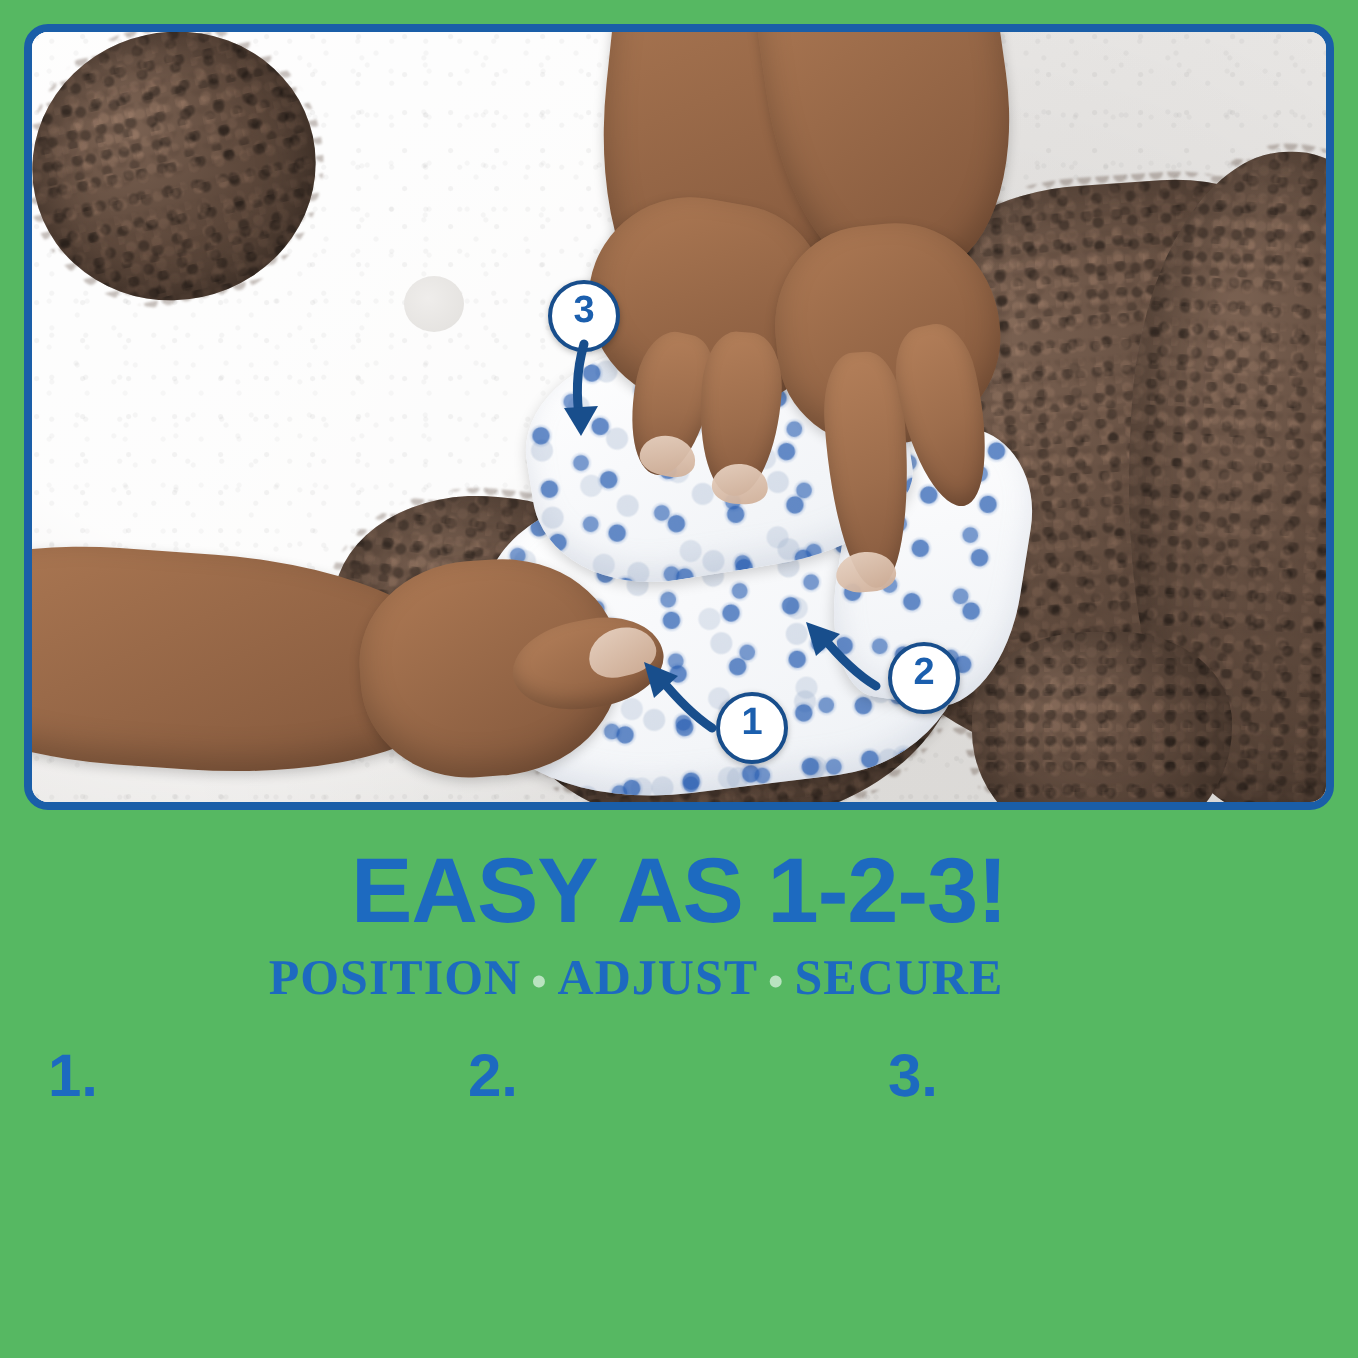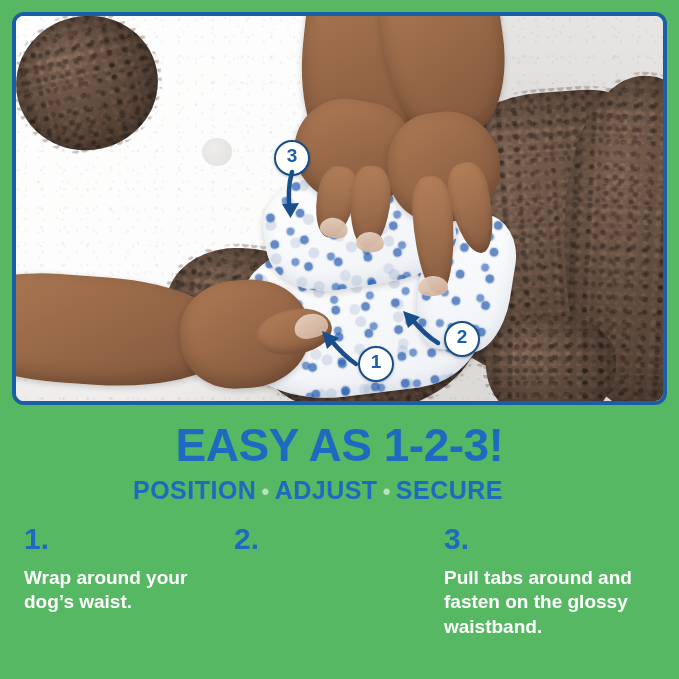--- a/index.html
+++ b/index.html
@@ -252,21 +252,21 @@
   #headline{
     position:absolute;left:0;top:418px;width:679px;text-align:center;
     color:#1d6ac0;
     font-size:46px;font-weight:bold;letter-spacing:-.5px;
     font-family:"Liberation Sans", sans-serif;
   }
   #subline{
     position:absolute;left:0;top:476px;width:636px;text-align:center;
     color:#1d6ac0;
     font-size:25px;font-weight:bold;letter-spacing:.5px;
-    font-family:Liberation Sans, sans-serif;
+    font-family:Liberation Serif, serif;
   }
   #subline .sep{color:#b9e3c0;font-size:22px;vertical-align:middle;padding:0 5px;}
   #subline .w{display:inline;}
 
   
   #steps{
     position:absolute;left:24px;top:524px;width:631px;
     display:flex;gap:0;
   }
   .step{width:210px;padding-right:14px;box-sizing:border-box;}
@@ -373,24 +373,22 @@
 
   <div id="headline">EASY AS 1-2-3!</div>
 
   <div id="subline">
     <span class="w">POSITION</span><span class="sep">•</span><span class="w">ADJUST</span><span class="sep">•</span><span class="w">SECURE</span>
   </div>
 
   <div id="steps">
     <div class="step">
       <div class="step-num">1.</div>
-      <div class="step-text">Wrap around your dog’s waist.</div>
     </div>
     <div class="step">
       <div class="step-num">2.</div>
     </div>
     <div class="step">
       <div class="step-num">3.</div>
-      <div class="step-text">Pull tabs around and fasten on the glossy waistband.</div>
     </div>
   </div>
 
 </div>
 
 </body></html>

